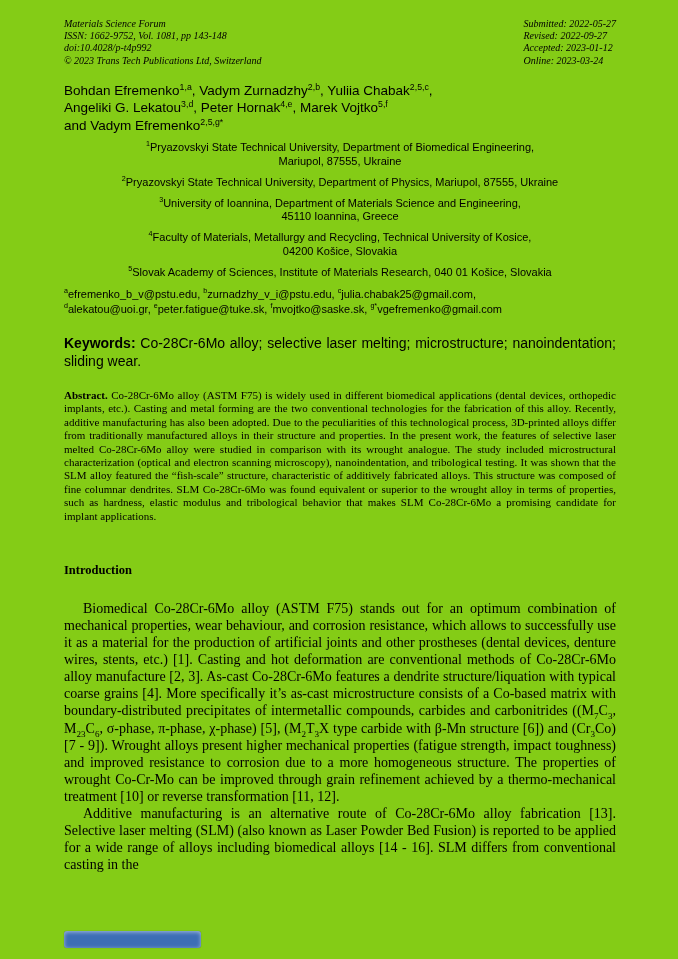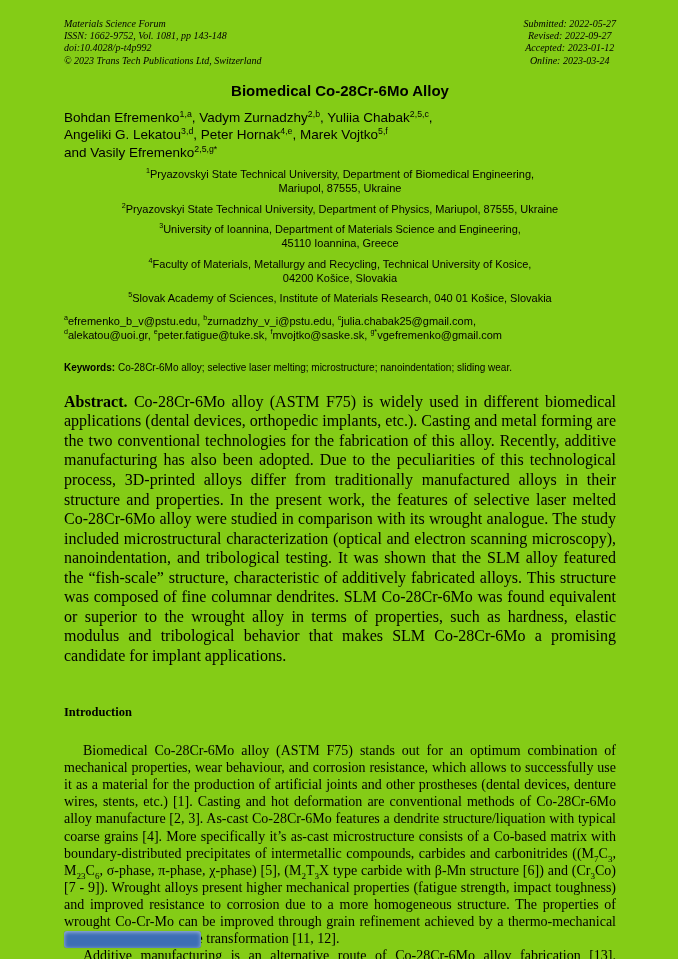--- a/index.html
+++ b/index.html
@@ -8,28 +8,28 @@
     position: relative;
     width: 678px; height: 959px;
     margin: 0 auto;
     background: #84cc16;
     padding: 18px 62px 0 64px;
     color: #000;
     overflow: hidden;
     font-family: "Liberation Serif", serif;
   }
   .header { display: flex; justify-content: space-between; font: italic 10px/1.22 "Liberation Serif", serif; }
-  .header-right { text-align: center; }
+  .header-right { text-align: left; }
   .title { margin: 15px 0 0; font-family: "Liberation Sans", sans-serif; font-weight: bold; font-size: 15px; line-height: 1.25; text-align: center; }
   .authors { margin-top: 8px; font-family: "Liberation Sans", sans-serif; font-size: 13.5px; line-height: 1.3; text-align: left; }
   .affiliations { font-family: "Liberation Sans", sans-serif; font-size: 11px; line-height: 1.25; text-align: center; }
   .affiliation { margin-top: 7px; }
   .emails { margin-top: 8px; font-family: "Liberation Sans", sans-serif; font-size: 11px; line-height: 1.3; text-align: left; }
-  .keywords { margin: 18px 0 0; font-family: "Liberation Sans", sans-serif; font-size: 10px; line-height: 1.32; text-align: justify; }
-  .abstract { margin: 18px 0 0; font-size: 16px; line-height: 1.22; text-align: justify; }
+  .keywords { margin: 18px 0 0; font-family: "Liberation Sans", sans-serif; font-size: 14px; line-height: 1.32; text-align: justify; }
+  .abstract { margin: 18px 0 0; font-size: 11px; line-height: 1.22; text-align: justify; }
   .section-heading { margin: 40px 0 0; font-size: 12.5px; font-weight: bold; font-family: "Liberation Serif", serif; }
   .body-paragraphs { margin-top: 22px; font-size: 14px; line-height: 1.22; }
   .paragraph { text-align: justify; text-indent: 19px; margin: 0; }
   sup { font-size: 65%; line-height: 0; vertical-align: super; }
   sub { font-size: 65%; line-height: 0; vertical-align: sub; }
   .footer-badge {
     position: absolute; left: 64px; bottom: 11px;
     width: 137px; height: 17px; border-radius: 3px;
     box-shadow: inset 0 1px 4px rgba(255,255,255,.55), 0 0 1px rgba(0,0,0,.4);
   }
@@ -48,27 +48,26 @@
       </div>
     <div class="header-right">
         <div class="hline">Submitted: 2022-05-27</div>
         <div class="hline">Revised: 2022-09-27</div>
         <div class="hline">Accepted: 2023-01-12</div>
         <div class="hline">Online: 2023-03-24</div>
       </div>
   </header>
 
   <h1 class="title">
-      <div class="title-line">Biomedical Co-28Cr-6Mo Alloy</div>
     </h1>
 
   <div class="authors">
       <div class="author-line"><span>Bohdan Efremenko</span><sup>1,a</sup><span>, Vadym Zurnadzhy</span><sup>2,b</sup><span>, Yuliia Chabak</span><sup>2,5,c</sup><span>,</span></div>
       <div class="author-line"><span>Angeliki G. Lekatou</span><sup>3,d</sup><span>, Peter Hornak</span><sup>4,e</sup><span>, Marek Vojtko</span><sup>5,f</sup></div>
-      <div class="author-line"><span>and Vasily Efremenko</span><sup>2,5,g*</sup></div>
+      <div class="author-line"><span>and Vadym Efremenko</span><sup>2,5,g*</sup></div>
     </div>
 
   <div class="affiliations">
       <div class="affiliation"><sup>1</sup><span>Pryazovskyi State Technical University, Department of Biomedical Engineering,</span><br><span>Mariupol, 87555, Ukraine</span></div>
       <div class="affiliation"><sup>2</sup><span>Pryazovskyi State Technical University, Department of Physics, Mariupol, 87555, Ukraine</span></div>
       <div class="affiliation"><sup>3</sup><span>University of Ioannina, Department of Materials Science and Engineering,</span><br><span>45110 Ioannina, Greece</span></div>
       <div class="affiliation"><sup>4</sup><span>Faculty of Materials, Metallurgy and Recycling, Technical University of Kosice,</span><br><span>04200 Košice, Slovakia</span></div>
       <div class="affiliation"><sup>5</sup><span>Slovak Academy of Sciences, Institute of Materials Research, 040 01 Košice, Slovakia</span></div>
     </div>
 

